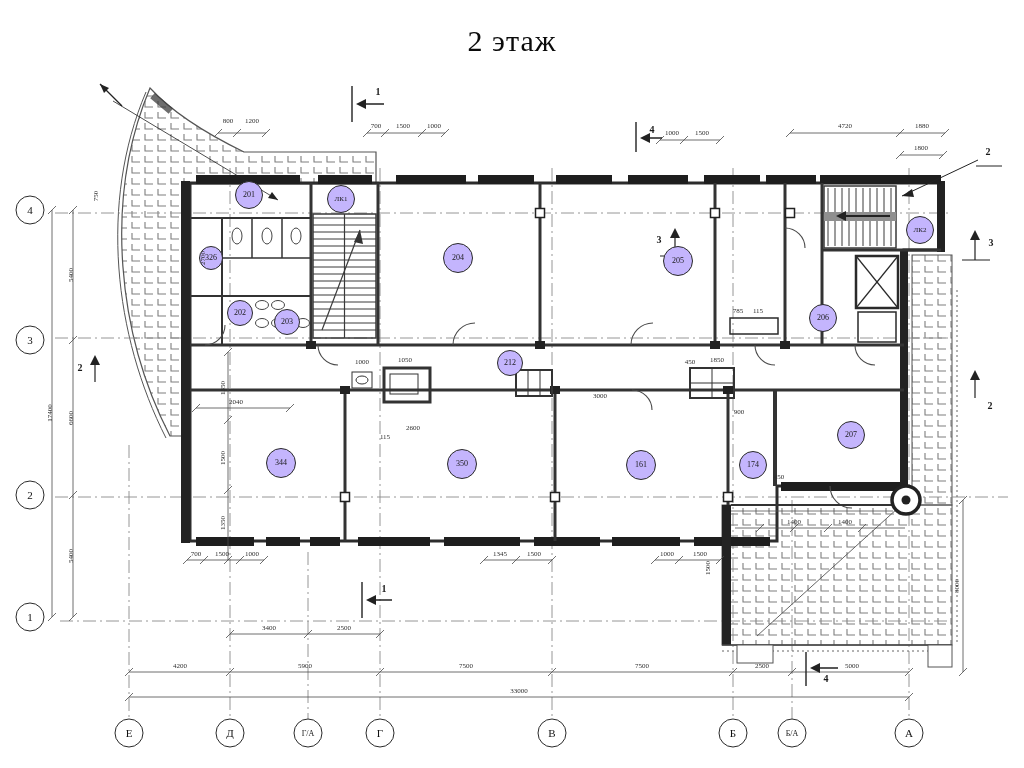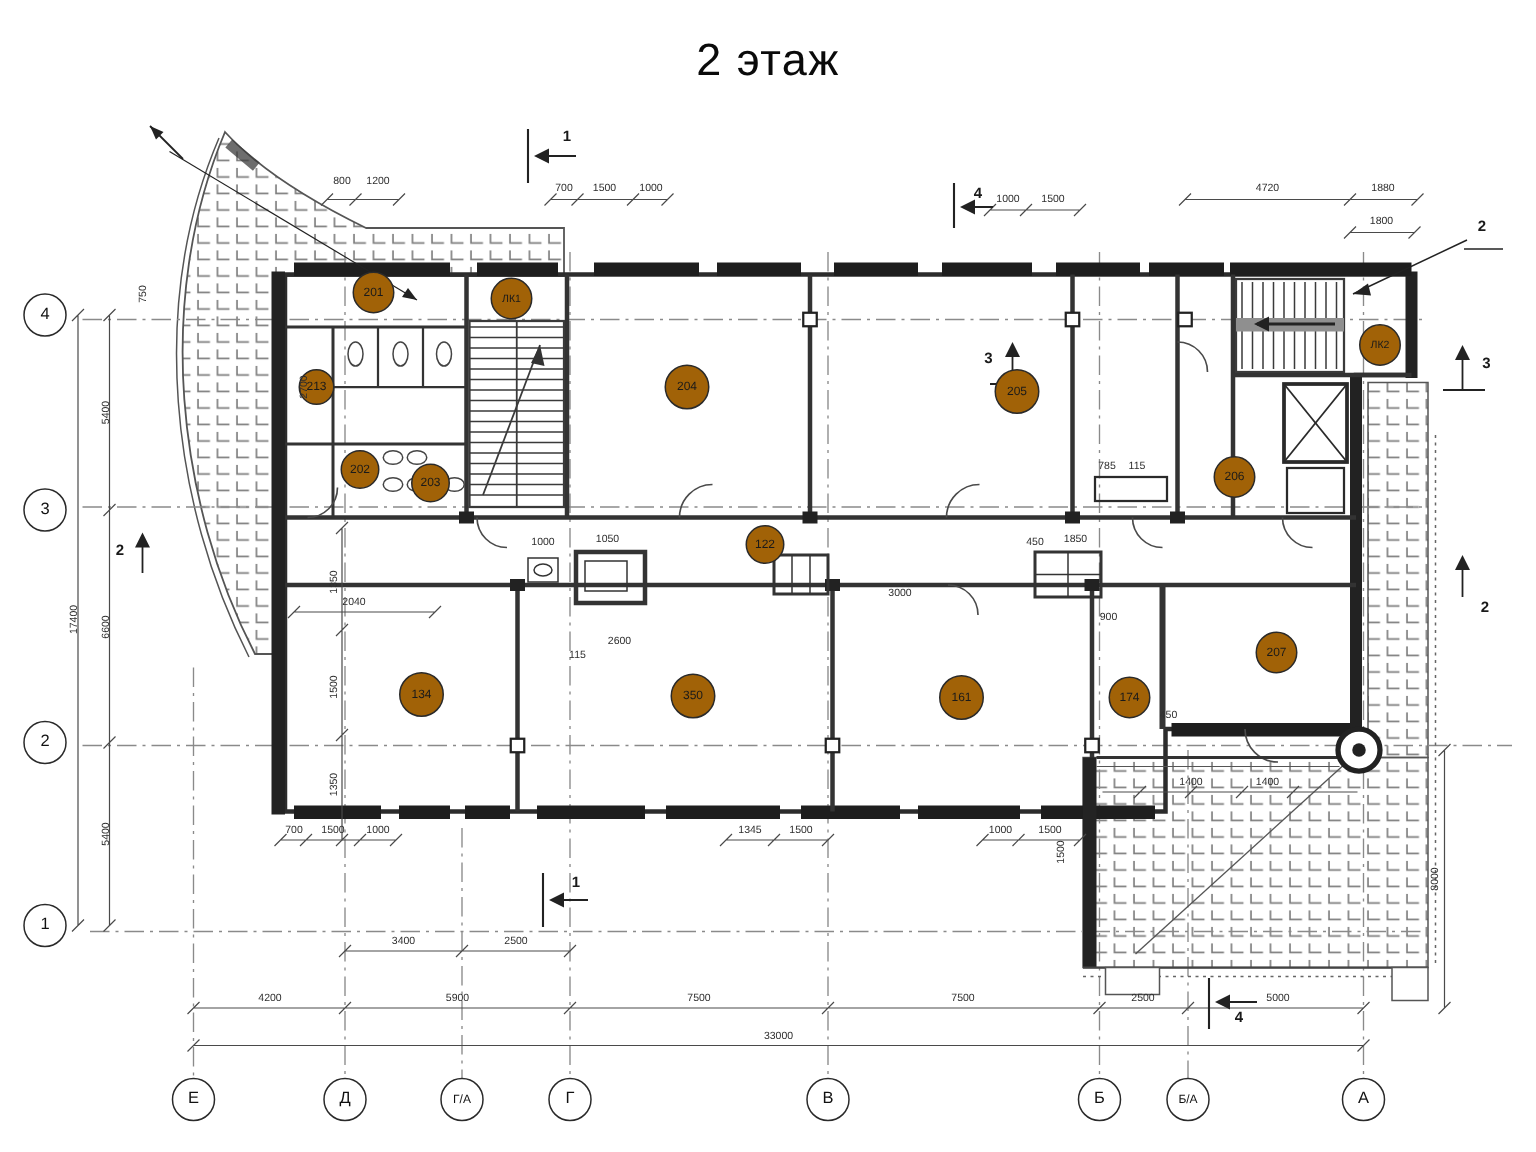--- a/index.html
+++ b/index.html
@@ -1,28 +1,28 @@
 <!DOCTYPE html>
 <html><head>
 <meta charset="utf-8">
 <style>
   html,body{margin:0;padding:0;background:#fff;}
   #stage{position:relative;width:1024px;height:768px;background:#ffffff;overflow:hidden;
-         font-family:Liberation Sans, sans-serif;color:#222;}
+         font-family:Liberation Serif, serif;color:#222;}
   #plan-svg{position:absolute;left:0;top:0;}
   .title{position:absolute;left:50%;top:24px;transform:translateX(-50%);
          font-size:30px;color:#0a0a0a;letter-spacing:1px;}
   .L{position:absolute;transform:translate(-50%,-50%);font-size:7px;color:#2e2e2e;
      white-space:nowrap;line-height:1;}
   .LV{position:absolute;transform:translate(-50%,-50%) rotate(-90deg);font-size:7px;
       color:#2e2e2e;white-space:nowrap;line-height:1;}
   .sec{position:absolute;transform:translate(-50%,-50%);font-size:10px;color:#1a1a1a;
        font-weight:bold;line-height:1;}
   .rc{position:absolute;width:26px;height:26px;border:1.3px solid #2a2a2a;border-radius:50%;
-      background:#a16207;display:flex;align-items:center;justify-content:center;
+      background:#c4b5fd;display:flex;align-items:center;justify-content:center;
       font-size:8px;color:#1a1a1a;transform:translate(-50%,-50%);line-height:1;}
   .rc.big{width:28px;height:28px;}
   .rc.lk{font-size:7px;}
   .ax{position:absolute;width:27px;height:27px;border:1.3px solid #2a2a2a;border-radius:50%;
       background:#fff;display:flex;align-items:center;justify-content:center;
       font-size:11px;color:#111;transform:translate(-50%,-50%);line-height:1;}
   .ax.sm{font-size:8px;}
 </style>
 </head>
 <body>
@@ -249,30 +249,30 @@
     <polygon points="100,84 104,93 109,88" fill="#222" stroke="none"></polygon>
     <line x1="113" y1="101" x2="278" y2="200" stroke-width="0.8"></line>
     <polygon points="278,200 268,198 272,192" fill="#222" stroke="none"></polygon>
     <rect x="150" y="100" width="24" height="7" fill="#3c3c3c" stroke="none" transform="rotate(40 162 103)" opacity="0.75"></rect>
   </g>
 </svg>
 
 <div class="title">2 этаж</div>
 
 <div class="rc" style="left:249px;top:195px">201</div>
-<div class="rc" style="left:211px;top:258px;width:22px;height:22px">213</div>
+<div class="rc" style="left:211px;top:258px;width:22px;height:22px">326</div>
 <div class="rc" style="left:240px;top:313px;width:24px;height:24px">202</div>
 <div class="rc" style="left:287px;top:322px;width:24px;height:24px">203</div>
 <div class="rc lk" style="left:341px;top:199px">ЛК1</div>
 <div class="rc big" style="left:458px;top:258px">204</div>
 <div class="rc big" style="left:678px;top:261px">205</div>
 <div class="rc lk" style="left:920px;top:230px">ЛК2</div>
 <div class="rc" style="left:823px;top:318px">206</div>
-<div class="rc" style="left:510px;top:363px;width:24px;height:24px">122</div>
-<div class="rc big" style="left:281px;top:463px">134</div>
+<div class="rc" style="left:510px;top:363px;width:24px;height:24px">212</div>
+<div class="rc big" style="left:281px;top:463px">344</div>
 <div class="rc big" style="left:462px;top:464px">350</div>
 <div class="rc big" style="left:641px;top:465px">161</div>
 <div class="rc" style="left:753px;top:465px">174</div>
 <div class="rc" style="left:851px;top:435px">207</div>
 
 <div class="ax" style="left:30px;top:210px">4</div>
 <div class="ax" style="left:30px;top:340px">3</div>
 <div class="ax" style="left:30px;top:495px">2</div>
 <div class="ax" style="left:30px;top:617px">1</div>
 <div class="ax" style="left:129px;top:733px">Е</div>

